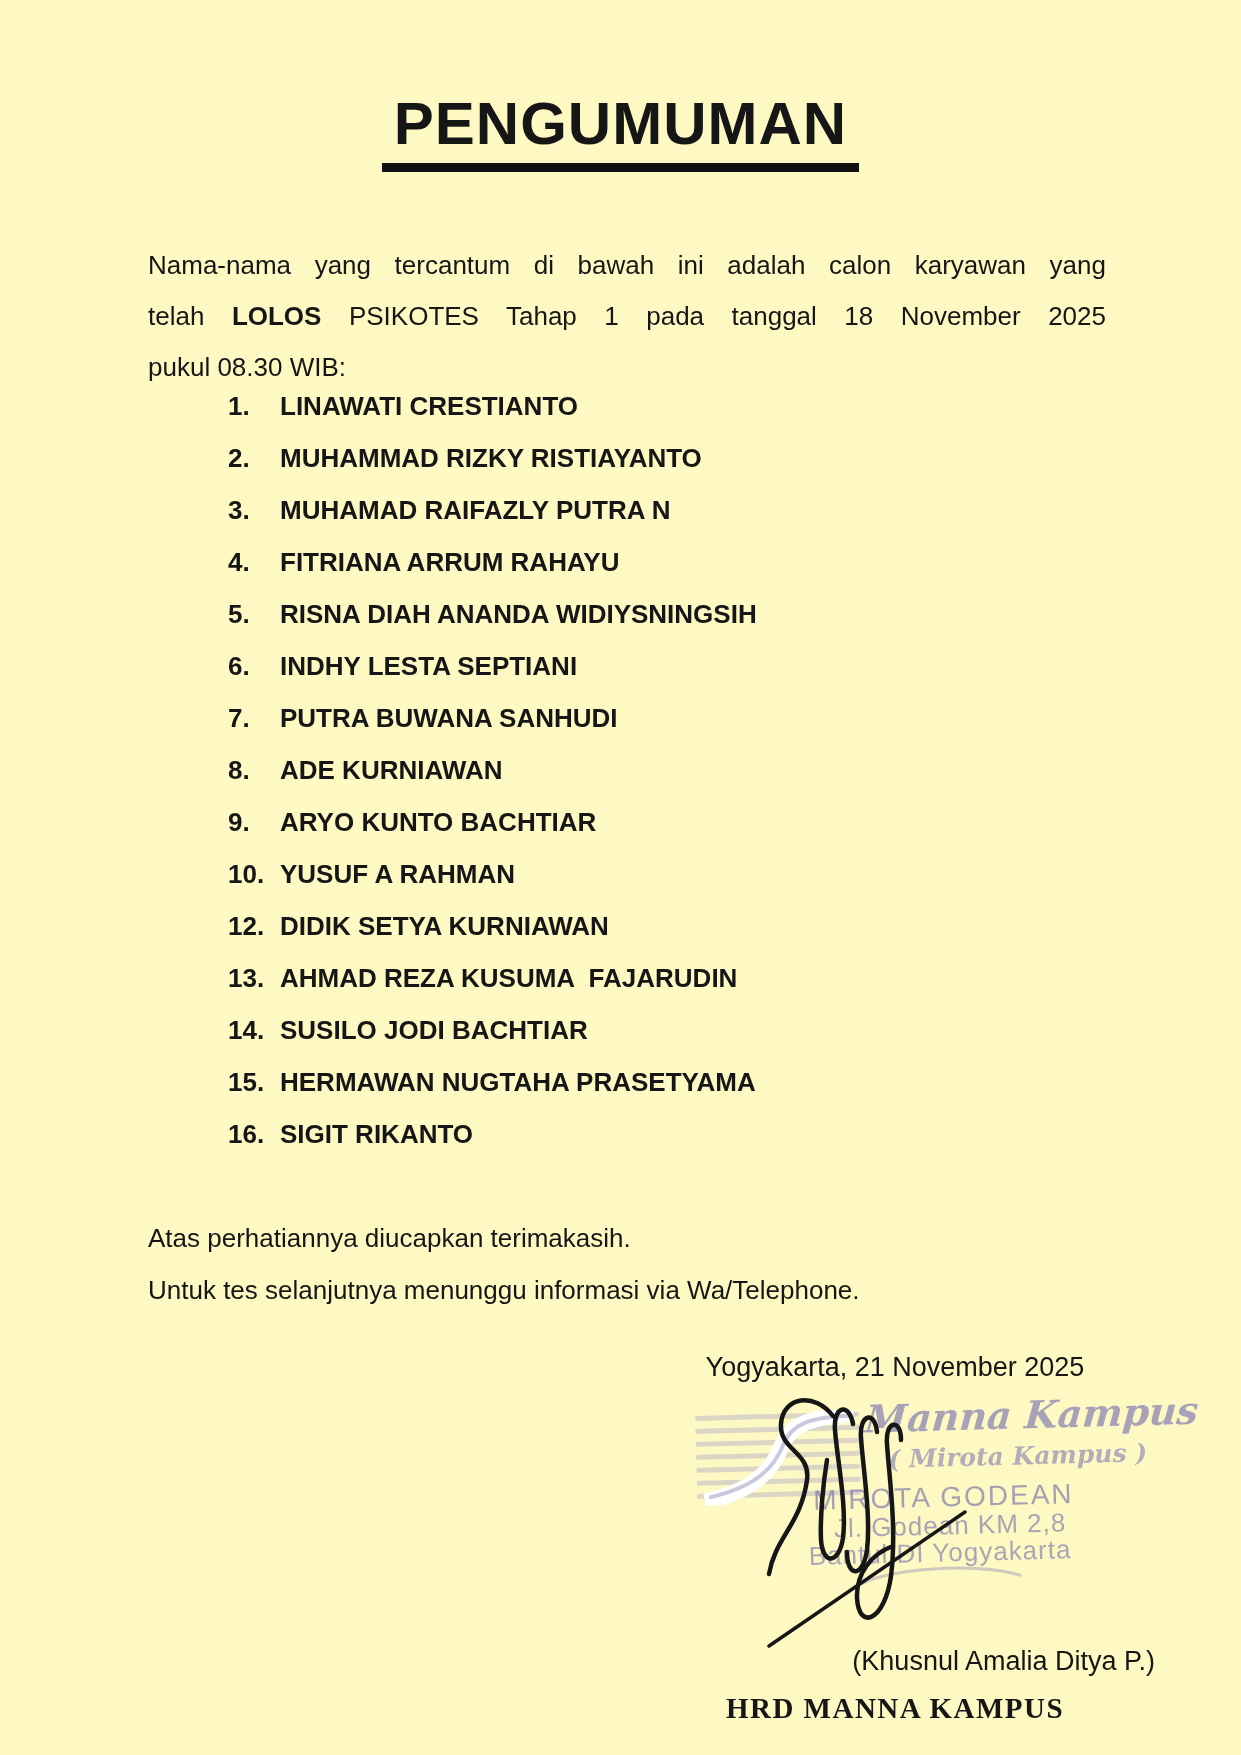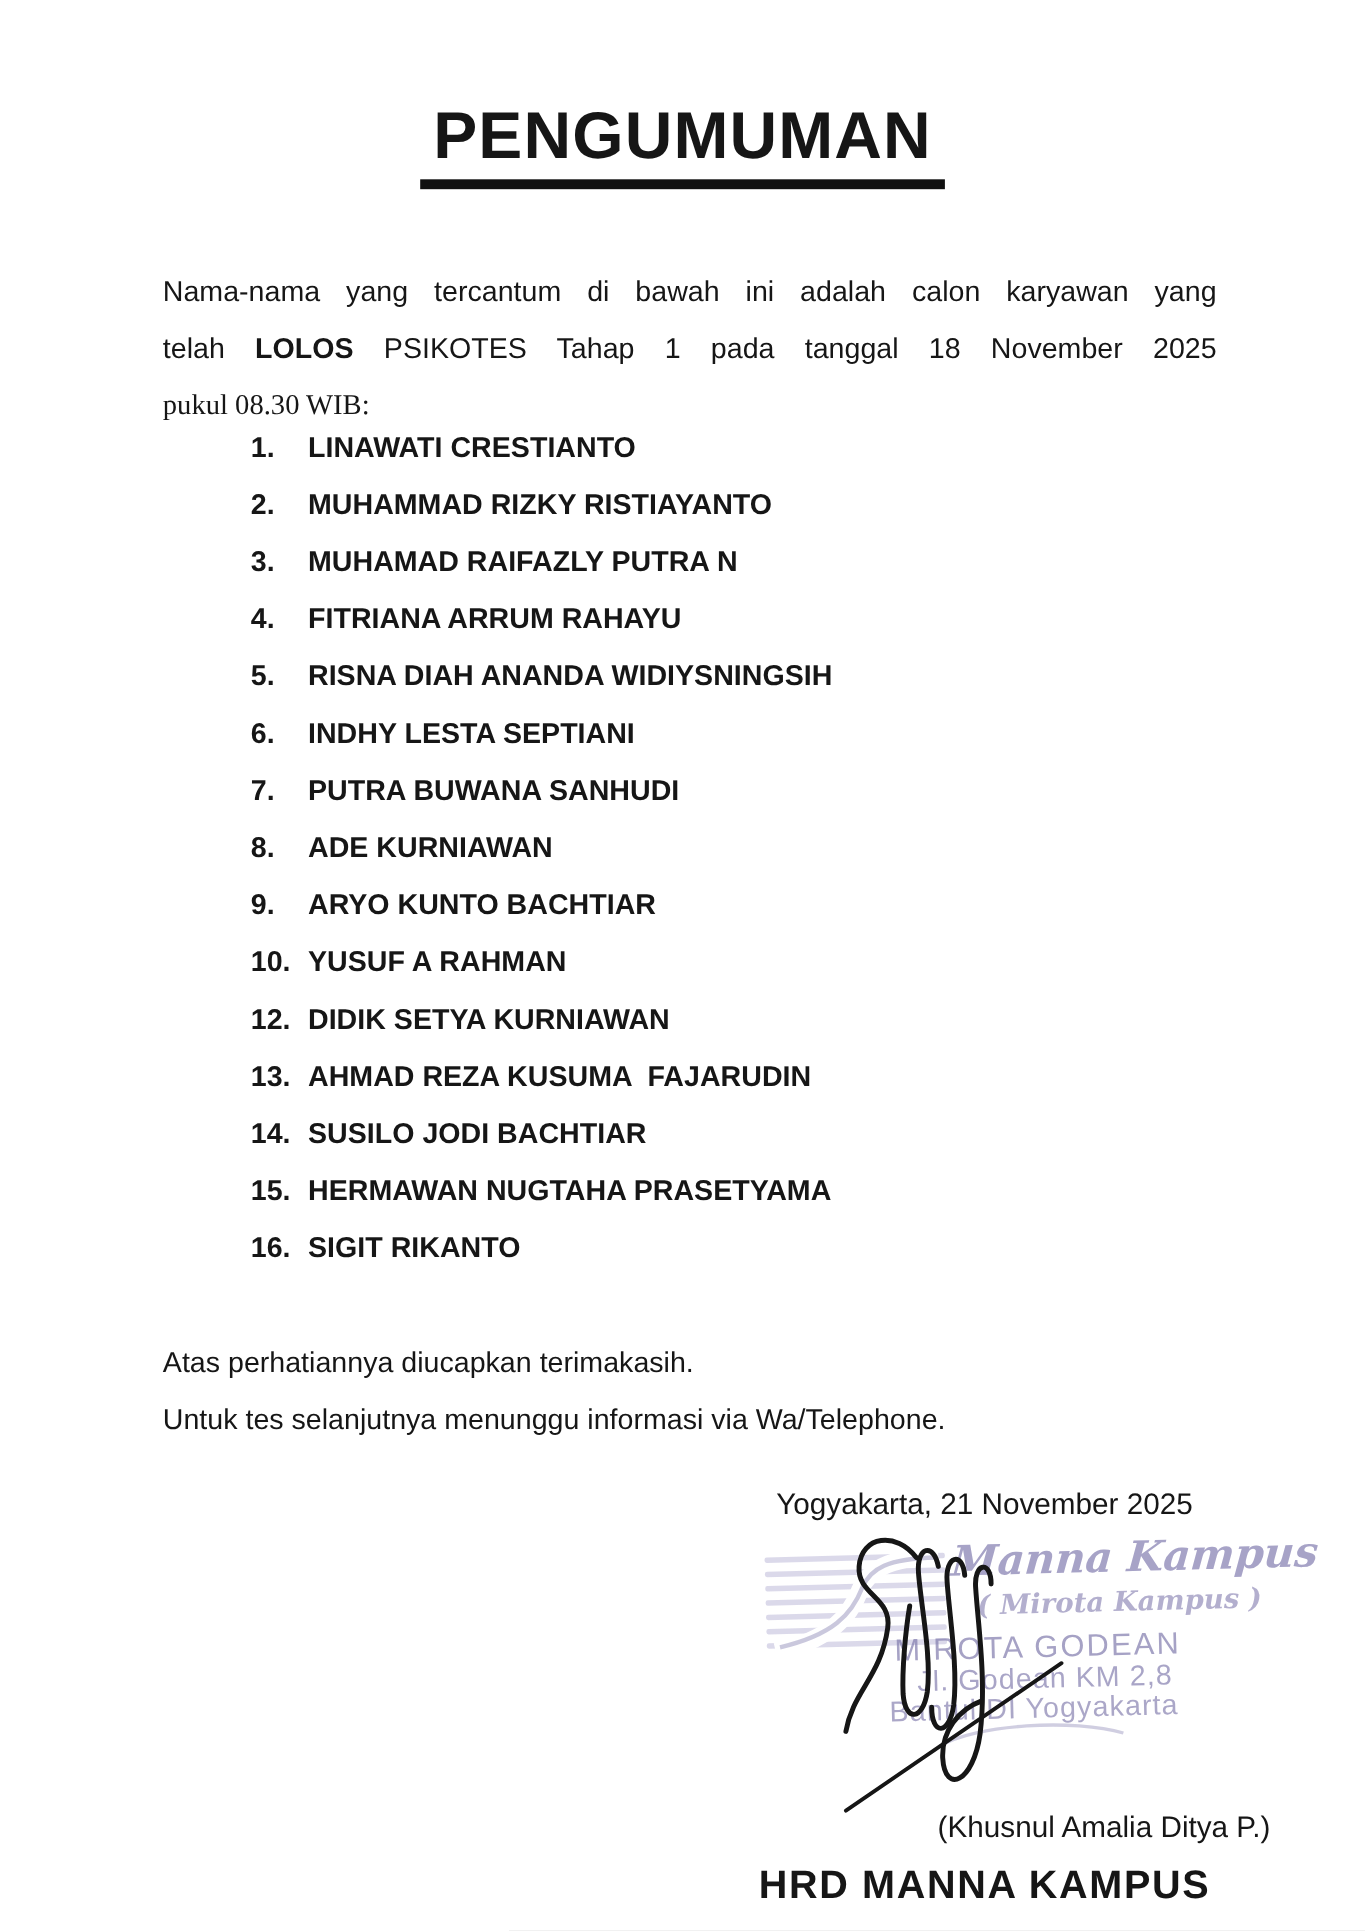--- a/index.html
+++ b/index.html
@@ -1,37 +1,37 @@
 <!DOCTYPE html>
 <html><head>
 <meta charset="utf-8">
 <style>
   html,body{margin:0;padding:0;background:#e8e8e8;}
   .page{
     position:relative;
     width:1241px;height:1755px;
     margin:0 auto;
-    background:#ffffff;
+    background:#fef9c3;
     font-family:"Liberation Sans", sans-serif;
     color:#161616;
     overflow:hidden;
   }
   
   .title-wrap{position:absolute;top:92px;left:0;width:100%;text-align:center;}
   .title{
     display:inline-block;
     font-size:60px;font-weight:bold;letter-spacing:1px;
     border-bottom:9px solid #111;
     padding:0 12px 8px 12px;
     line-height:1.05;
   }
   
   .intro{position:absolute;left:148px;top:240px;width:958px;font-size:26px;}
   .intro .jline{text-align:justify;text-align-last:justify;line-height:51px;height:51px;}
-  .intro .lline{text-align:left;line-height:51px;height:51px;font-family:Liberation Serif, serif;}
+  .intro .lline{text-align:left;line-height:51px;height:51px;}
   .intro b{font-weight:bold;}
   
   .list{position:absolute;left:188px;top:380px;width:930px;margin-left:40px;}
   .li{height:52px;line-height:52px;font-weight:bold;font-size:26px;}
   .li .num{display:inline-block;width:52px;}
   .li .nm{white-space:pre-wrap;}
   
   .closing{position:absolute;left:148px;top:1212px;width:958px;font-size:26px;}
   .closing div{line-height:52px;height:52px;}
   
@@ -59,22 +59,22 @@
     white-space:nowrap;
   }
   .stamp .l1{position:absolute;left:118px;top:84px;font-size:28px;letter-spacing:2px;color:rgba(128,122,172,0.7);white-space:nowrap;}
   .stamp .l2{position:absolute;left:138px;top:113px;font-size:26px;letter-spacing:1px;color:rgba(128,122,172,0.68);white-space:nowrap;}
   .stamp .l3{position:absolute;left:112px;top:140px;font-size:26px;letter-spacing:1px;color:rgba(128,122,172,0.66);white-space:nowrap;}
   .stamp .arc{position:absolute;left:150px;top:166px;}
   .signature-svg{position:absolute;left:735px;top:1388px;z-index:3;}
   .signer-name{position:absolute;left:635px;top:1646px;width:520px;text-align:right;font-size:27px;z-index:4;}
   .signer-title{
     position:absolute;left:635px;top:1692px;width:520px;text-align:center;
-    font-family:Liberation Sans, sans-serif;font-weight:bold;
-    font-size:36px;letter-spacing:1.5px;z-index:4;
+    font-family:Liberation Serif, serif;font-weight:bold;
+    font-size:29px;letter-spacing:1.5px;z-index:4;
   }
 </style>
 </head>
 <body>
 
 <div class="page">
 
   <div class="title-wrap">
     <div class="title">PENGUMUMAN</div>
   </div>

